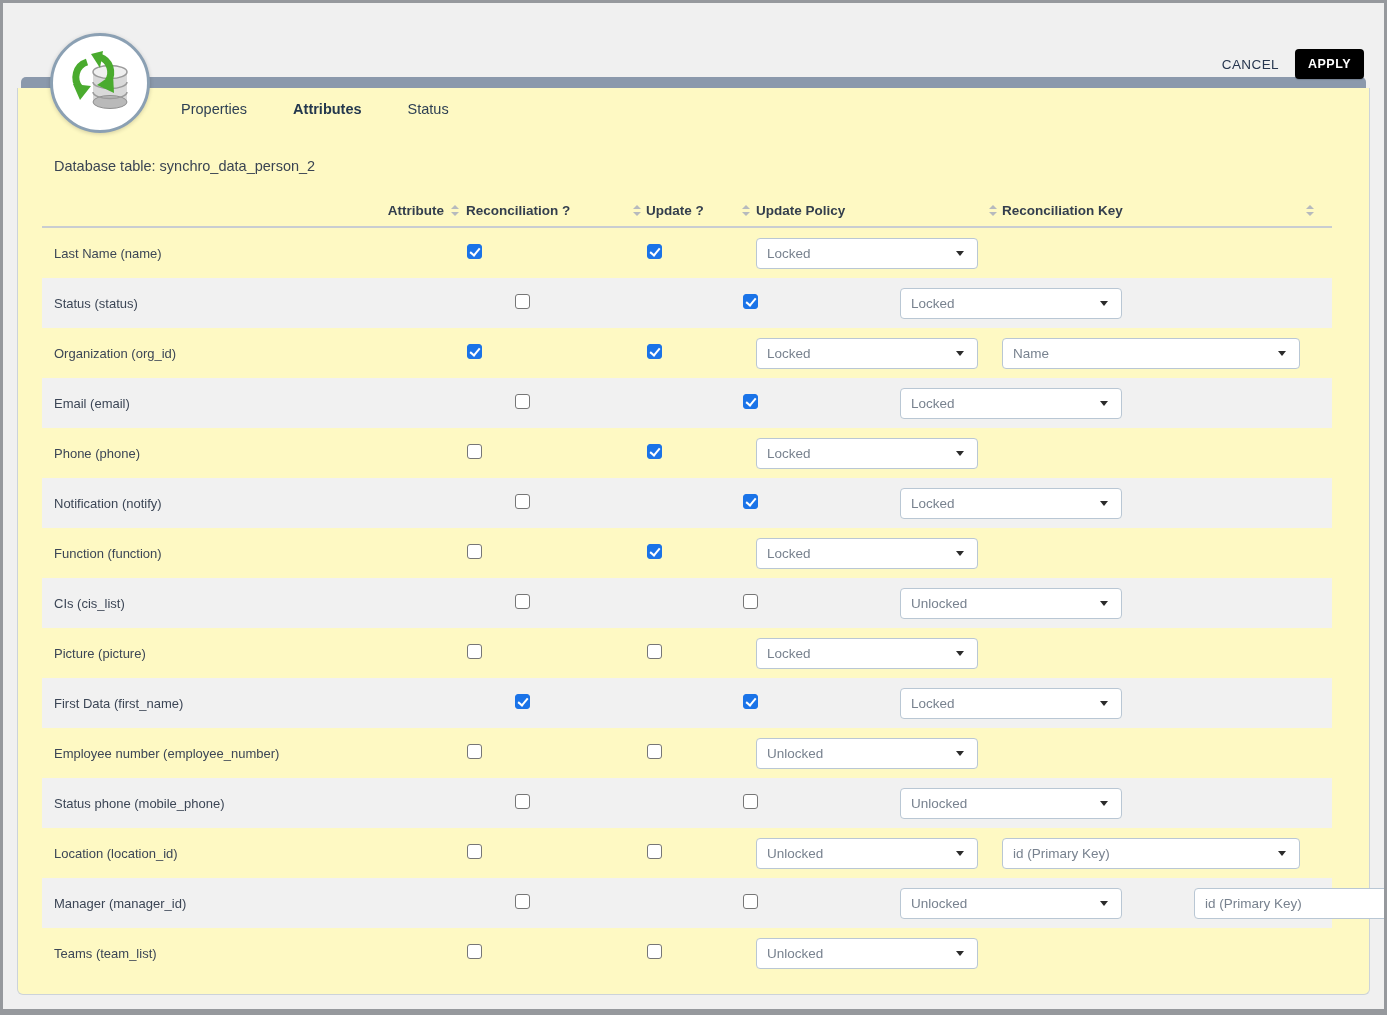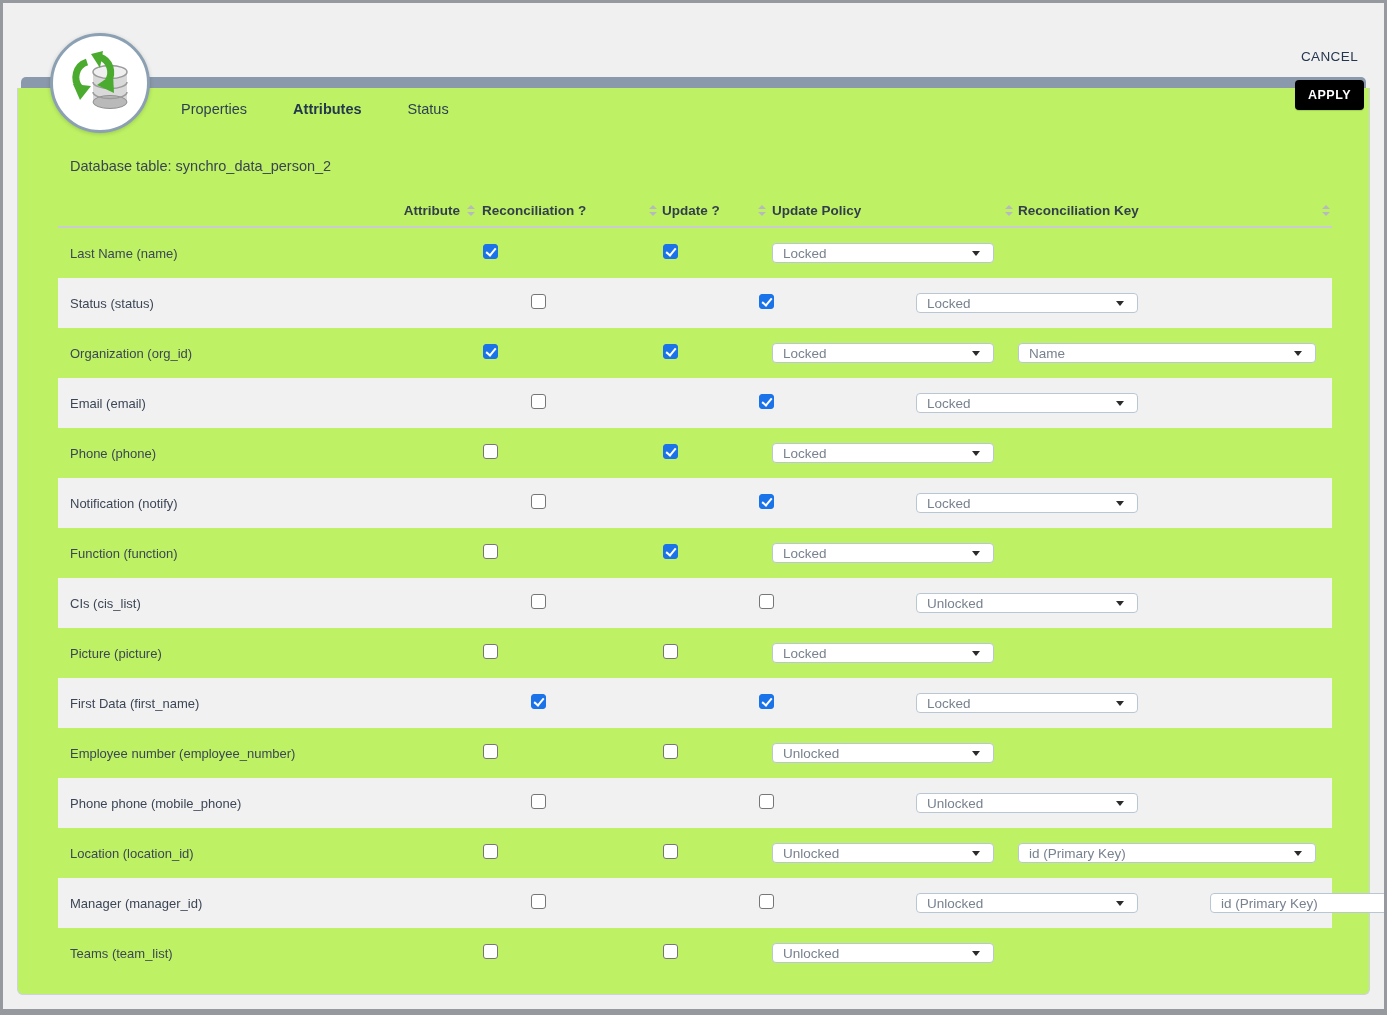--- a/index.html
+++ b/index.html
@@ -13,44 +13,44 @@
     border-bottom-width: 6px;
     background: #f0f0f0;
     overflow: hidden;
   }
 
   
   .header { position: relative; height: 74px; }
   .title-wrap { position: absolute; left: 177px; top: 20px; }
   .page-title { font-size: 21px; font-weight: 500; color: #3b4046; letter-spacing: .2px; }
   .page-subtitle { margin-top: 6px; font-size: 13.5px; color: #565f69; }
-  .header-actions { position: absolute; right: 20px; top: 46px; display: flex; align-items: center; gap: 16px; flex-direction: column; }
+  .header-actions { position: absolute; right: 20px; top: 46px; display: flex; align-items: center; gap: 16px; }
   .cancel-link { font-size: 13.5px; color: #27364f; letter-spacing: .4px; cursor: pointer; }
   .apply-btn {
     border: none; background: #000000; color: #fff;
     font-family: "Liberation Sans", sans-serif;
     font-size: 12.5px; font-weight: bold; letter-spacing: .5px;
     padding: 8px 13px; border-radius: 4px; cursor: pointer;
     box-shadow: 0 1px 1px rgba(0,0,0,.15);
   }
 
   .blue-bar { margin: 0 18px; height: 11px; background: #8b99ac; border-radius: 5px 5px 0 0; }
 
   
   .panel {
     margin: 0 14px; height: 907px;
-    background: #bef264;
+    background: #fef9c3;
     border: 1px solid #ccd3da; border-top: none;
     border-radius: 0 0 6px 6px;
   }
   .tabs { display: flex; gap: 46px; padding: 13px 0 10px 163px; font-size: 14.5px; color: #2f4154; }
   .tab { cursor: pointer; }
   .tab.active { font-weight: bold; color: #24384e; }
 
-  .content { padding: 0 37px 0 40px; }
+  .content { padding: 0 37px 0 24px; }
   .db-label { margin: 31px 0 20px 12px; font-size: 14.5px; color: #3a4453; }
 
   
   .grid-row { display: grid; grid-template-columns: 402px 22px 162px 18px 90px 20px 228px 18px 298px 20px; align-items: center; }
   .thead { height: 34px; border-bottom: 2px solid #c9cdd1; font-size: 13.5px; font-weight: 600; color: #333e4d; }
   .thead .col-attr { padding-left: 12px; text-align: right; }
   .trow { height: 50px; }
   .trow.alt { background: #f1f1f1; gap: 24px; }
   .cell-label { padding-left: 12px; font-size: 13px; color: #3c4656; }
 
@@ -68,21 +68,21 @@
   .cb:checked { background: #1a73e8; border-color: #1a73e8; }
   .cb:checked::after {
     content: ""; position: absolute; left: 4px; top: 1px;
     width: 4px; height: 8px;
     border: solid #fff; border-width: 0 2px 2px 0;
     transform: rotate(40deg);
   }
 
   .select {
     display: flex; justify-content: space-between; align-items: center;
-    height: 20px; width: 222px;
+    height: 31px; width: 222px;
     border: 1px solid #b9c7d4; border-radius: 4px;
     background: #fff; padding: 0 13px 0 10px;
     font-size: 13.5px; color: #78828f; cursor: pointer;
   }
   .key-select { width: 100%; }
   .caret { width: 0; height: 0; border-left: 4.5px solid transparent; border-right: 4.5px solid transparent; border-top: 5.5px solid #2b2b2b; }
 
   
   .avatar {
     position: absolute; left: 47px; top: 30px;
@@ -363,21 +363,21 @@
       </div>
     </div>
     <span></span>
     <div>
       
     </div>
     <span></span>
   </div>
 
   <div class="grid-row trow alt">
-    <div class="cell-label">Phone phone (mobile_phone)</div>
+    <div class="cell-label">Status phone (mobile_phone)</div>
     <span></span>
     <div><input type="checkbox" class="cb" style=""></div>
     <span></span>
     <div><input type="checkbox" class="cb" style=""></div>
     <span></span>
     <div>
       <div class="select policy-select">
         <span class="sel-text">Unlocked</span>
         <span class="caret"></span>
       </div>

